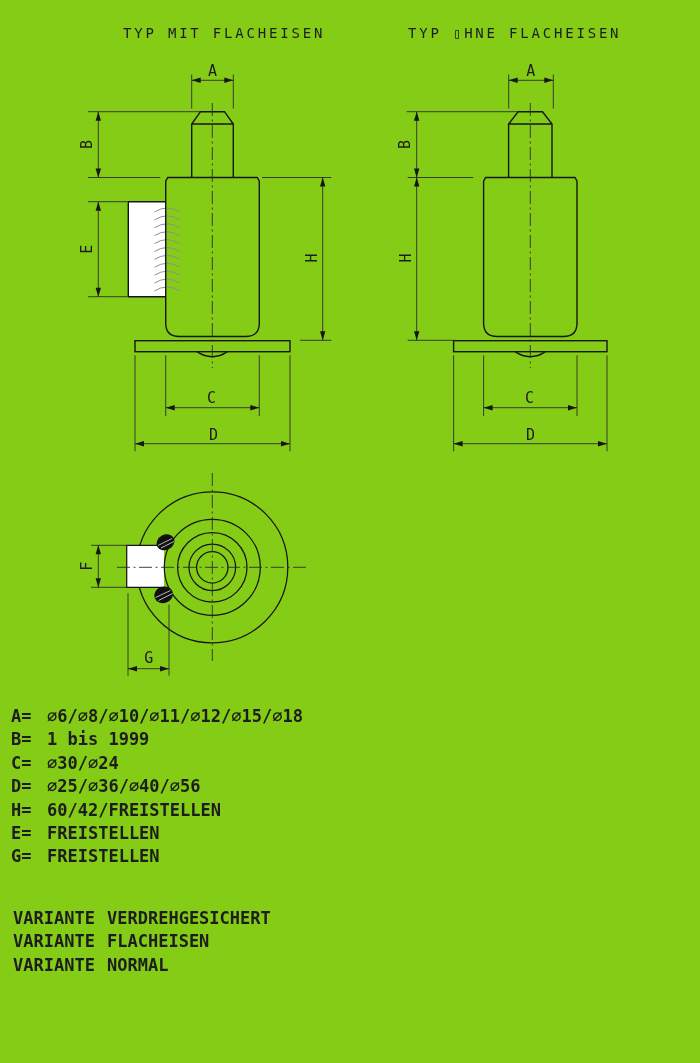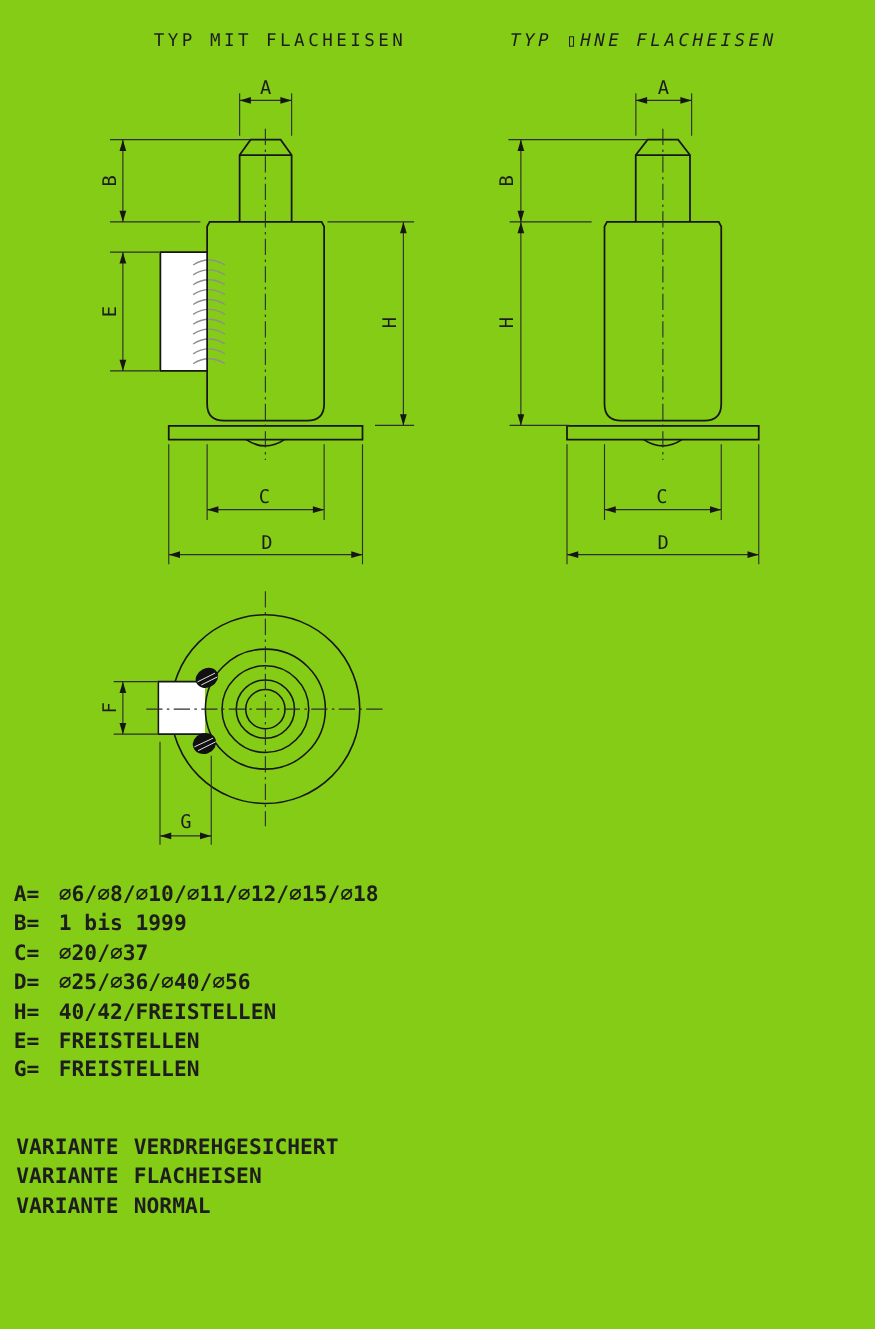--- a/index.html
+++ b/index.html
@@ -6,21 +6,21 @@
   .sheet {
     position:relative; width:700px; height:1063px; background:#84cc16;
     font-family:"DejaVu Sans Mono","DejaVu Sans",monospace; color:#1d1d1d;
     overflow:hidden;
   }
   .title {
     position:absolute; top:25px; font-size:14px; letter-spacing:2.8px;
     white-space:pre; color:#1d1d1d;
   }
   .title.left  { left:123px; }
-  .title.right { left:408px;font-style:italic; }
+  .title.right { left:408px; }
   svg.cad { position:absolute; left:0; top:0; }
   svg.cad text {
     font-family:"DejaVu Sans Mono","DejaVu Sans",monospace;
     font-size:15px; fill:#1d1d1d;
   }
   .legend { position:absolute; left:11px; top:705px; font-size:17px; line-height:23.4px; }
   .legend-row .lbl { display:inline-block; width:36px; }
   .variants { position:absolute; left:13px; top:907px; font-size:17px; line-height:23.4px; }
   .variant-row .lbl { display:inline-block; width:94px; }
   .legend-row, .variant-row { white-space:pre;font-weight:bold; }
@@ -191,23 +191,23 @@
         <polygon points="128,668.7 137,666 137,671.4" fill="#161616" stroke="none"></polygon>
         <polygon points="169,668.7 160,666 160,671.4" fill="#161616" stroke="none"></polygon>
         <text x="148.8" y="662.5" text-anchor="middle" stroke="none">G</text>
       </g>
     </g>
   </svg>
 
   <div class="legend">
     <div class="legend-row"><span class="lbl">A=</span><span class="val">∅6/∅8/∅10/∅11/∅12/∅15/∅18</span></div>
     <div class="legend-row"><span class="lbl">B=</span><span class="val">1 bis 1999</span></div>
-    <div class="legend-row"><span class="lbl">C=</span><span class="val">∅20/∅37</span></div>
+    <div class="legend-row"><span class="lbl">C=</span><span class="val">∅30/∅24</span></div>
     <div class="legend-row"><span class="lbl">D=</span><span class="val">∅25/∅36/∅40/∅56</span></div>
-    <div class="legend-row"><span class="lbl">H=</span><span class="val">40/42/FREISTELLEN</span></div>
+    <div class="legend-row"><span class="lbl">H=</span><span class="val">60/42/FREISTELLEN</span></div>
     <div class="legend-row"><span class="lbl">E=</span><span class="val">FREISTELLEN</span></div>
     <div class="legend-row"><span class="lbl">G=</span><span class="val">FREISTELLEN</span></div>
   </div>
 
   <div class="variants">
     <div class="variant-row"><span class="lbl">VARIANTE</span><span class="val">VERDREHGESICHERT</span></div>
     <div class="variant-row"><span class="lbl">VARIANTE</span><span class="val">FLACHEISEN</span></div>
     <div class="variant-row"><span class="lbl">VARIANTE</span><span class="val">NORMAL</span></div>
   </div>
 

